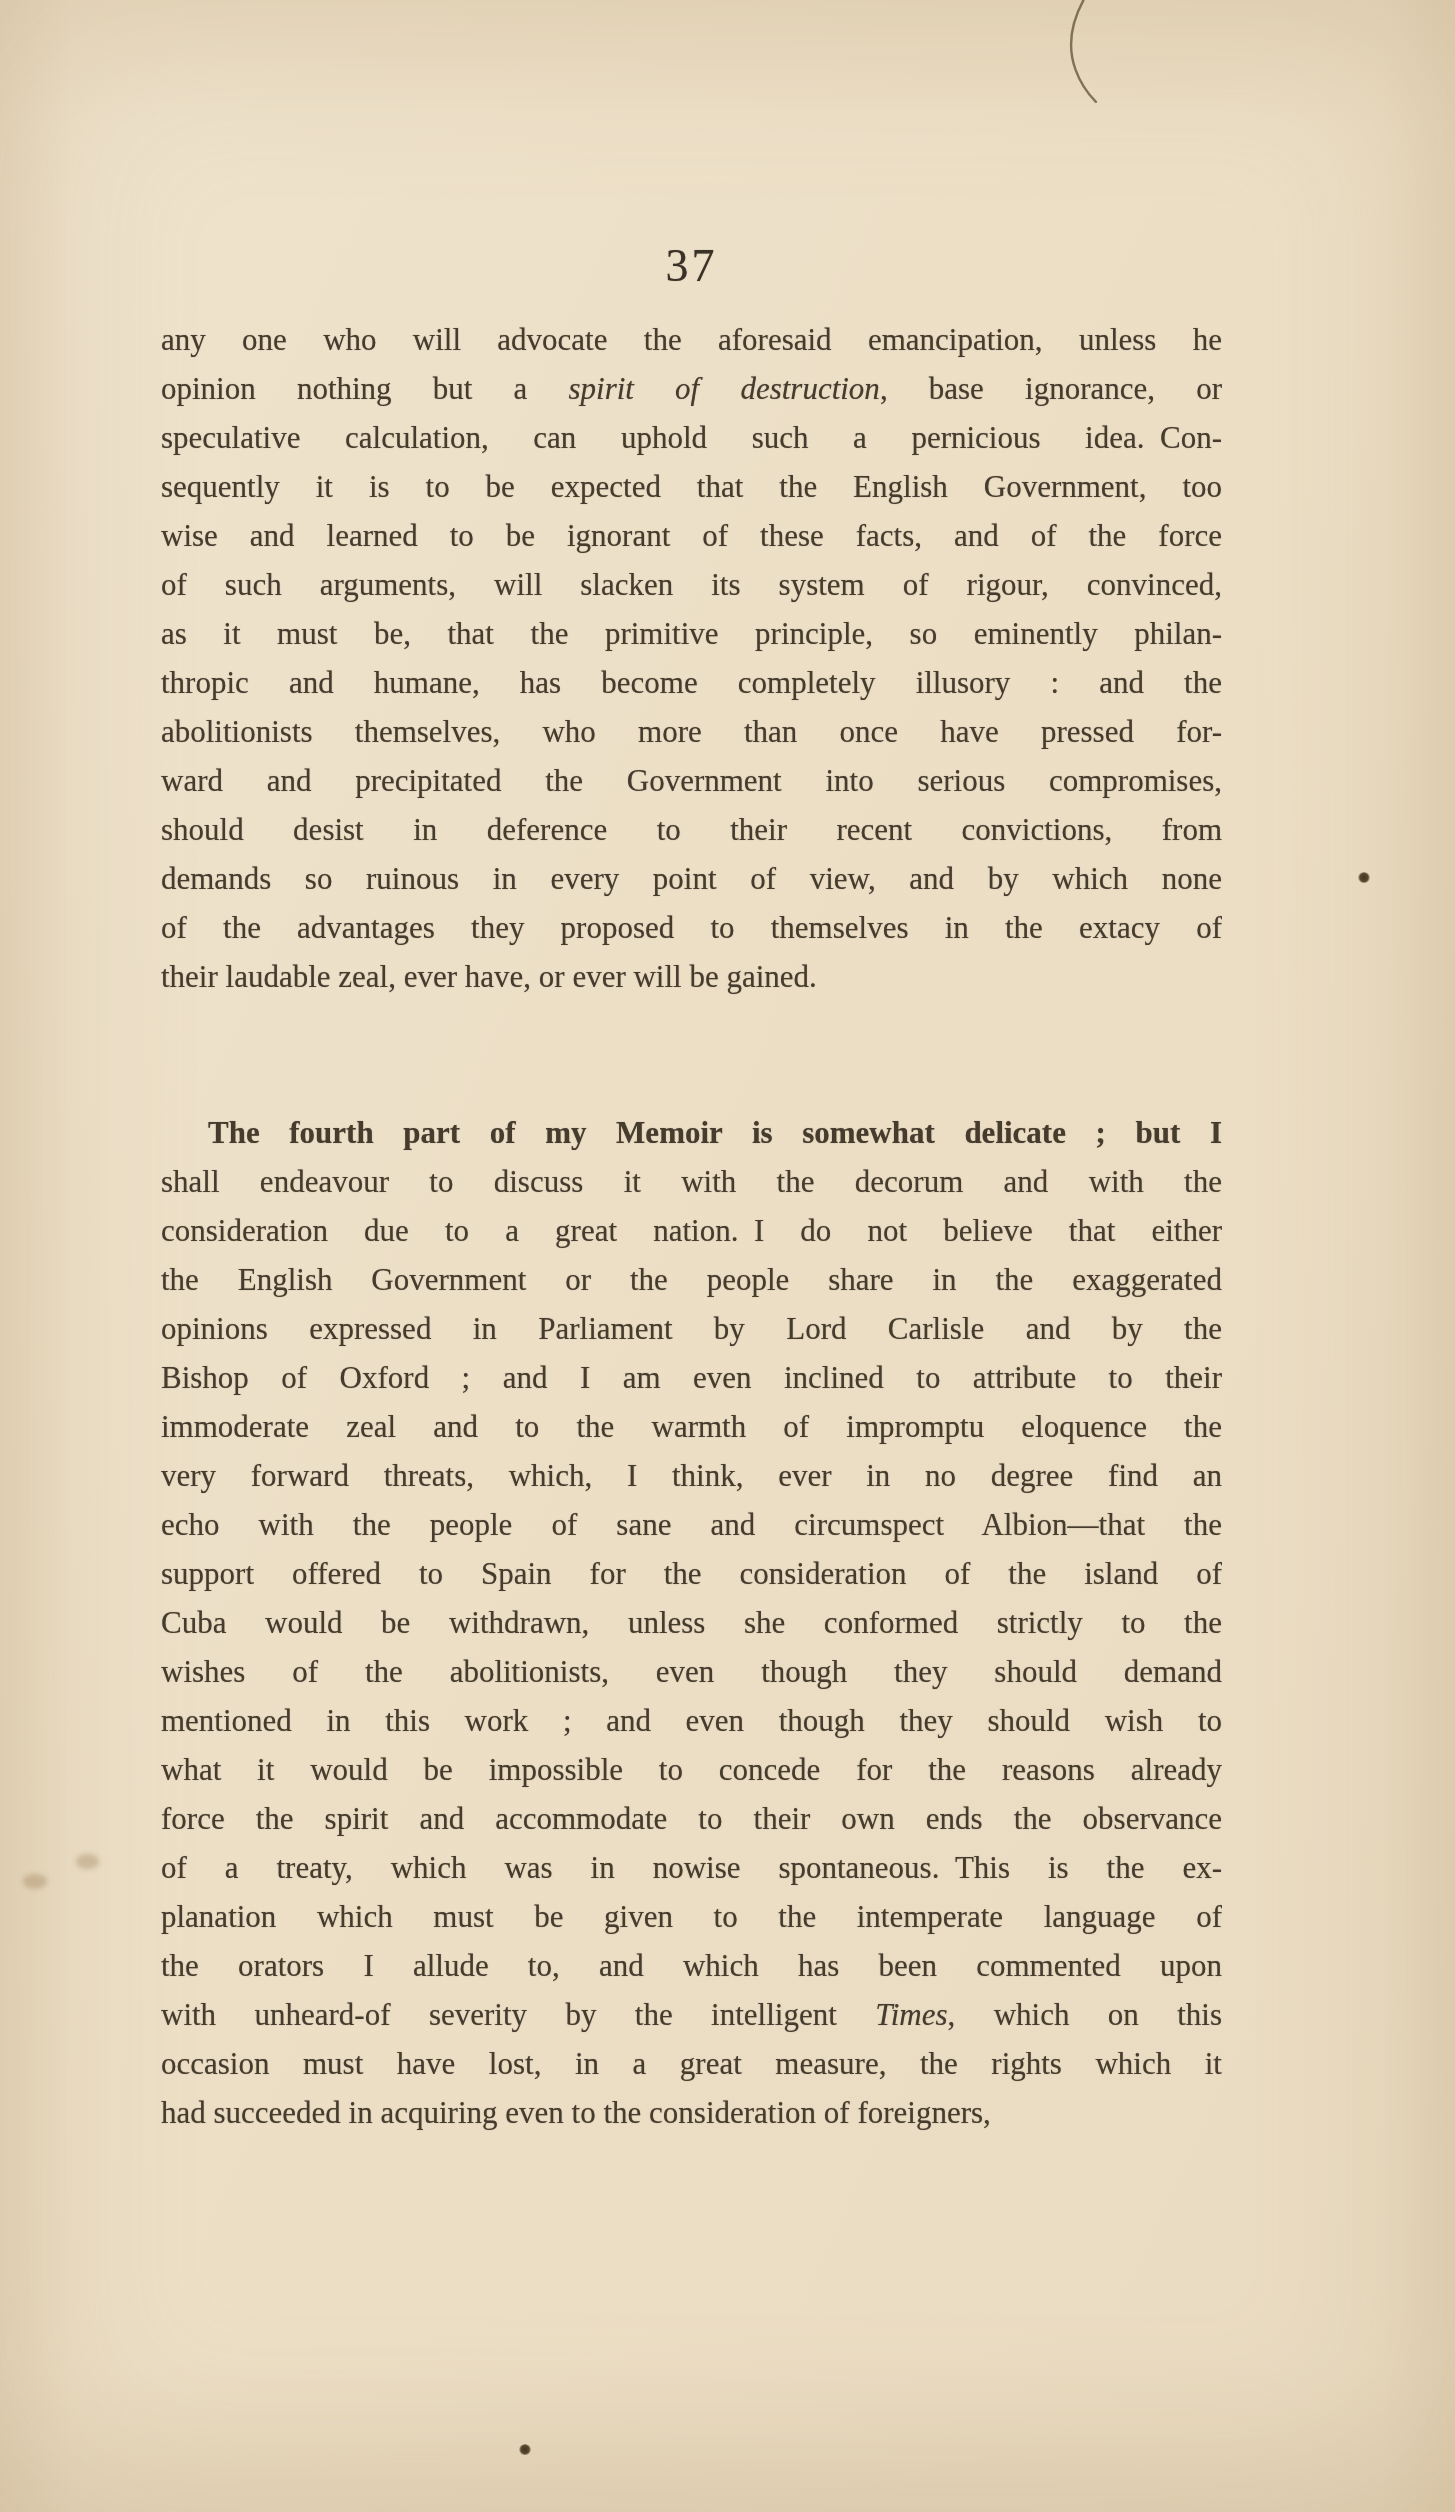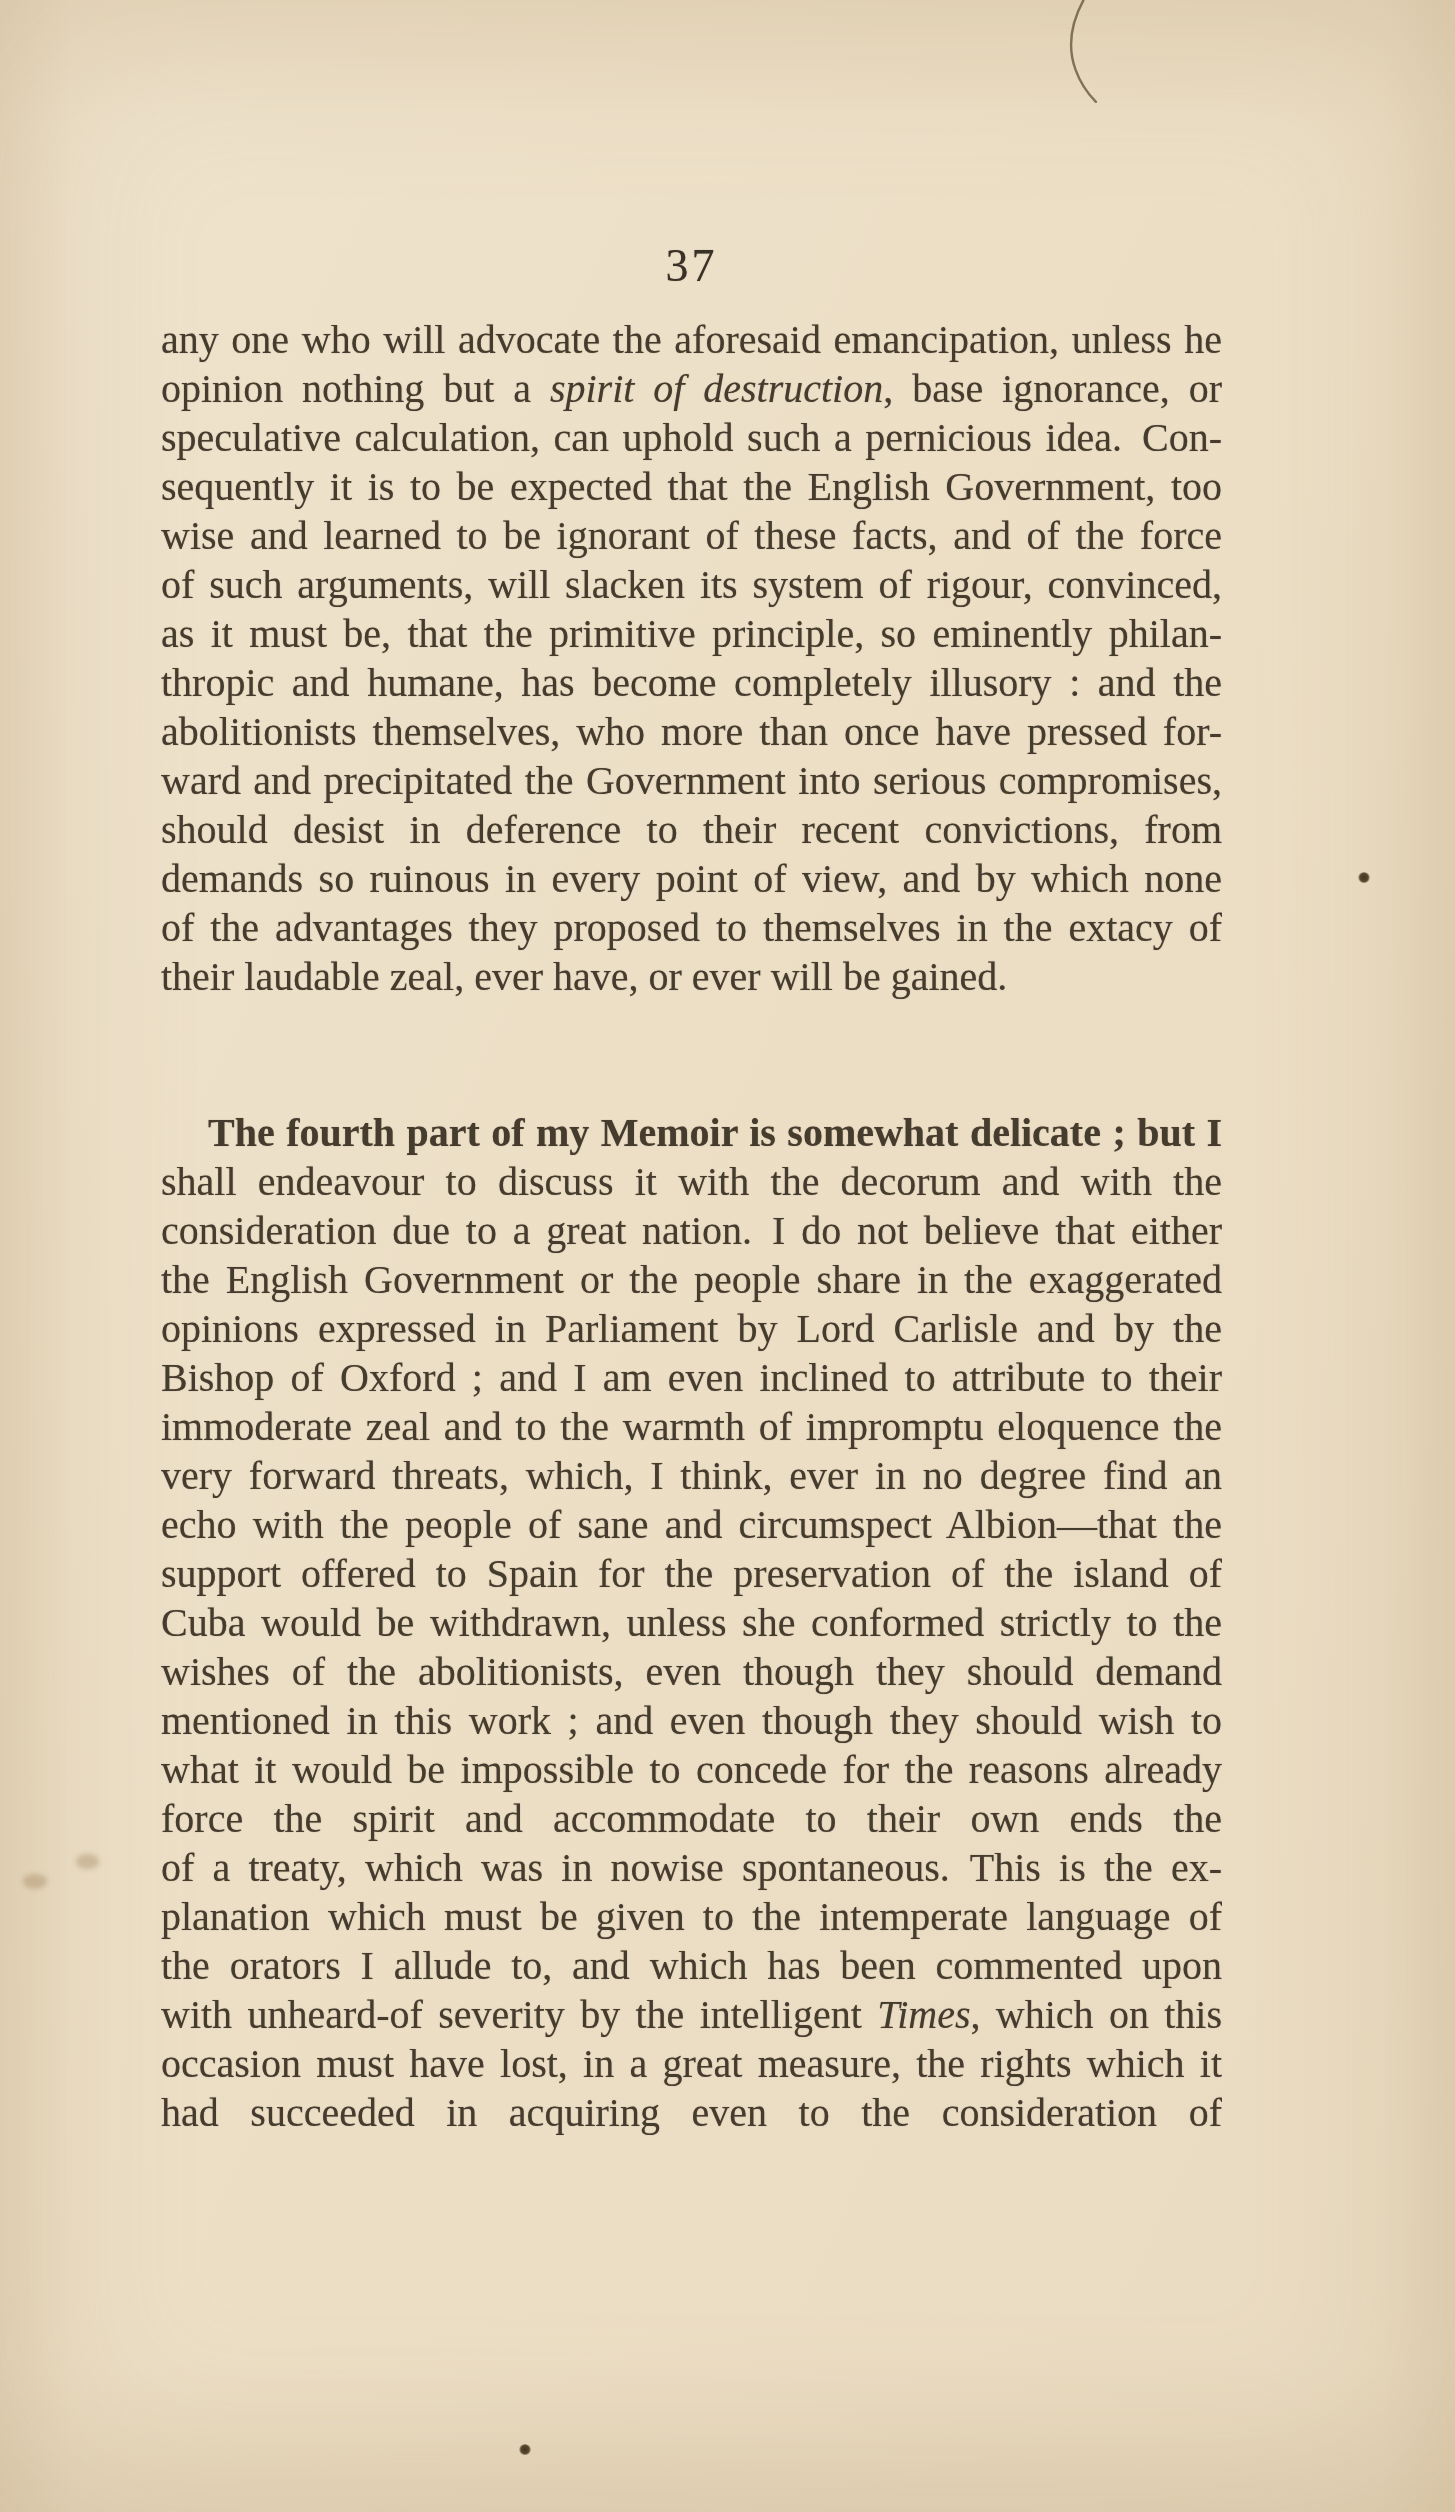--- a/index.html
+++ b/index.html
@@ -35,21 +35,21 @@
     font-size: 46px;
     letter-spacing: 2.9px;
     color: #3a3127;
     text-shadow: 0 0 1px rgba(58,49,39,0.5);
   }
   .text-block {
     position: absolute;
     top: 315px;
     left: 161px;
     width: 1061px;
-    font-size: 40px;
+    font-size: 31px;
     line-height: 49px;
     color: #463c2e;
     text-shadow: 0 0 1px rgba(70,58,44,0.5);
   }
   .paragraph + .paragraph { margin-top: 107px; }
   .line {
     height: 49px;
     overflow: hidden;
     text-align: justify;
     text-align-last: justify;
@@ -107,21 +107,21 @@
       <div class="paragraph">
         <div class="line indent"><span class="seg">The fourth part of my Memoir is somewhat delicate ; but I</span></div>
         <div class="line"><span class="seg">shall endeavour to discuss it with the decorum and with the</span></div>
         <div class="line"><span class="seg">consideration due to a great nation. I do not believe that either</span></div>
         <div class="line"><span class="seg">the English Government or the people share in the exaggerated</span></div>
         <div class="line"><span class="seg">opinions expressed in Parliament by Lord Carlisle and by the</span></div>
         <div class="line"><span class="seg">Bishop of Oxford ; and I am even inclined to attribute to their</span></div>
         <div class="line"><span class="seg">immoderate zeal and to the warmth of impromptu eloquence the</span></div>
         <div class="line"><span class="seg">very forward threats, which, I think, ever in no degree find an</span></div>
         <div class="line"><span class="seg">echo with the people of sane and circumspect Albion—that the</span></div>
-        <div class="line"><span class="seg">support offered to Spain for the preservation of the island of</span></div>
+        <div class="line"><span class="seg">support offered to Spain for the consideration of the island of</span></div>
         <div class="line"><span class="seg">Cuba would be withdrawn, unless she conformed strictly to the</span></div>
         <div class="line"><span class="seg">wishes of the abolitionists, even though they should demand</span></div>
         <div class="line"><span class="seg">mentioned in this work ; and even though they should wish to</span></div>
         <div class="line"><span class="seg">what it would be impossible to concede for the reasons already</span></div>
         <div class="line"><span class="seg">force the spirit and accommodate to their own ends the observance</span></div>
         <div class="line"><span class="seg">of a treaty, which was in nowise spontaneous. This is the ex-</span></div>
         <div class="line"><span class="seg">planation which must be given to the intemperate language of</span></div>
         <div class="line"><span class="seg">the orators I allude to, and which has been commented upon</span></div>
         <div class="line"><span class="seg">with unheard-of severity by the intelligent </span><span class="italic">Times</span><span class="seg">, which on this</span></div>
         <div class="line"><span class="seg">occasion must have lost, in a great measure, the rights which it</span></div>

